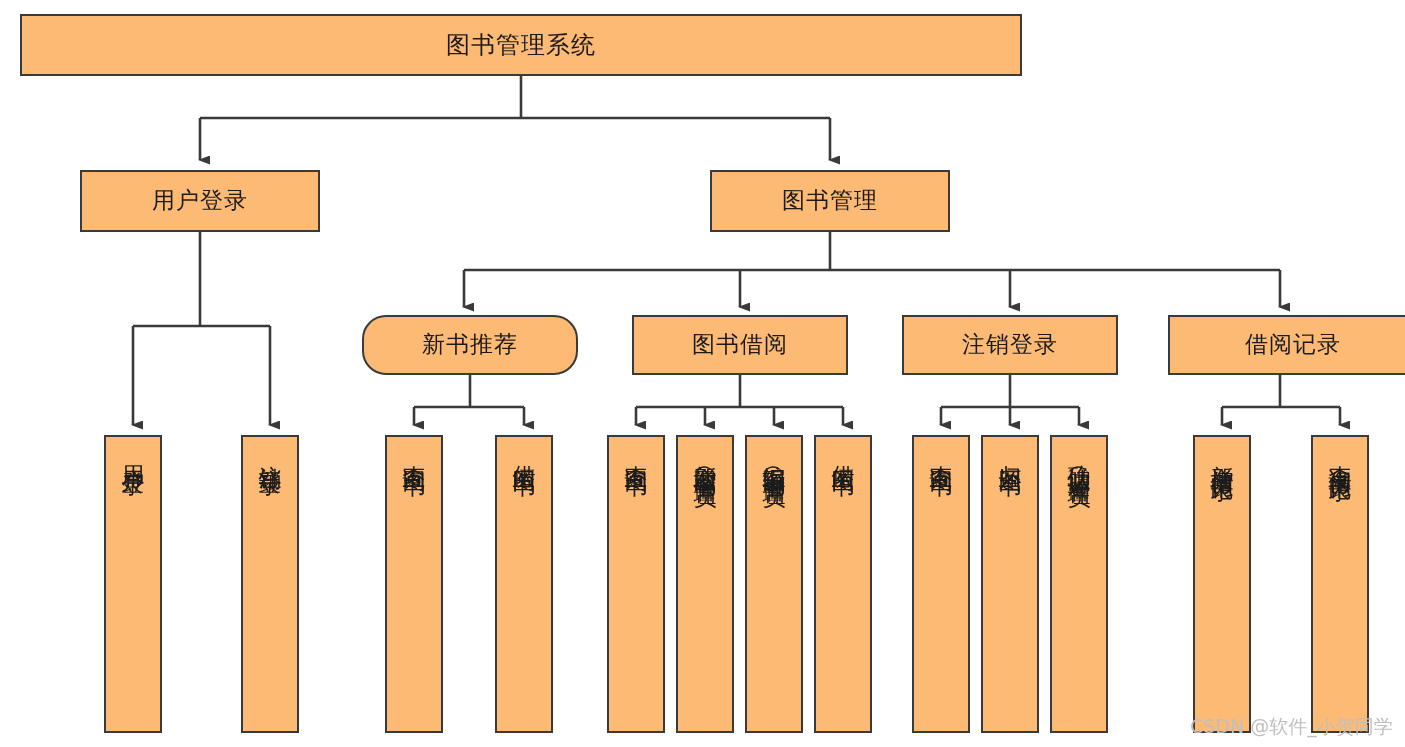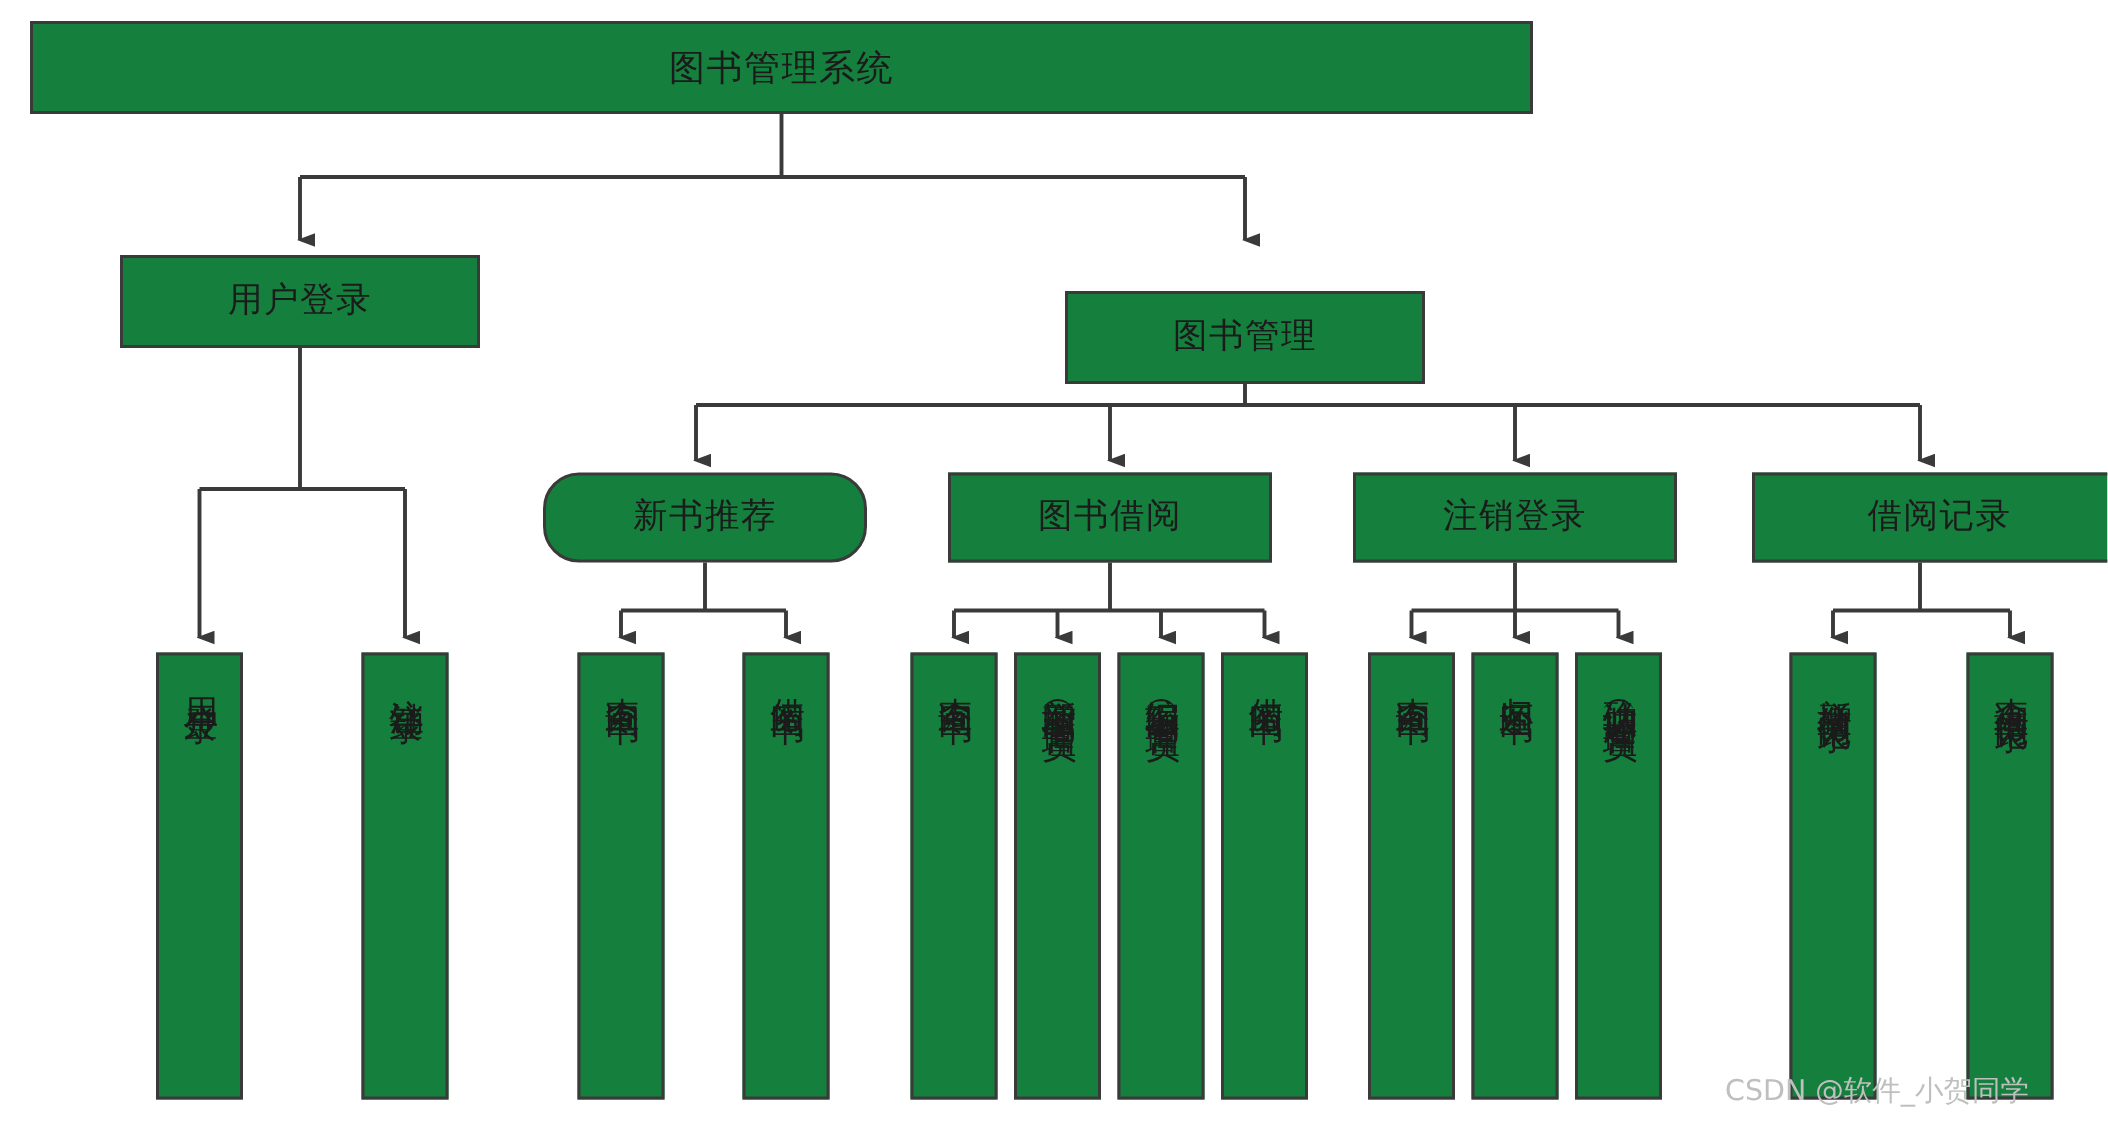--- a/index.html
+++ b/index.html
@@ -22,21 +22,21 @@
     position: absolute;
     left: 0;
     top: 0;
     width: 1405px;
     height: 747px;
     pointer-events: none;
   }
   .node {
     position: absolute;
     box-sizing: border-box;
-    background: #15803d;
+    background: #fdba74;
     border: 2px solid #3a3a3a;
     display: flex;
     align-items: center;
     justify-content: center;
     color: #1b1b1b;
     line-height: 1.18;
     z-index: 2;
   }
   .node-label {
     display: block;
@@ -125,21 +125,21 @@
   </svg>
 
   <div class="node horizontal level-root" style="left:20px; top:14px; width:1002px; height:62px;">
     <span class="node-label">图书管理系统</span>
   </div>
 
   <div class="node horizontal" style="left:80px; top:170px; width:240px; height:62px;">
     <span class="node-label">用户登录</span>
   </div>
 
-  <div class="node horizontal" style="left:710px; top:170px; width:240px; height:62px;margin-top:24px;">
+  <div class="node horizontal" style="left:710px; top:170px; width:240px; height:62px;">
     <span class="node-label">图书管理</span>
   </div>
 
   <div class="node horizontal" style="left:362px; top:315px; width:216px; height:60px;border-radius:24px;">
     <span class="node-label">新书推荐</span>
   </div>
 
   <div class="node horizontal" style="left:632px; top:315px; width:216px; height:60px;align-items:center;">
     <span class="node-label">图书借阅</span>
   </div>
@@ -197,15 +197,15 @@
   </div>
 
   <div class="node vertical" style="left:1193px; top:435px; width:58px; height:298px;">
     <span class="node-label">新增借阅记录</span>
   </div>
 
   <div class="node vertical" style="left:1311px; top:435px; width:58px; height:298px;">
     <span class="node-label">查询借阅记录</span>
   </div>
 
-  <div class="watermark" style="left:1150px; top:714px;">CSDN @软件_小贺同学</div>
+  <div class="watermark" style="left:1190px; top:714px;">CSDN @软件_小贺同学</div>
 
 </div>
 
 </body></html>

